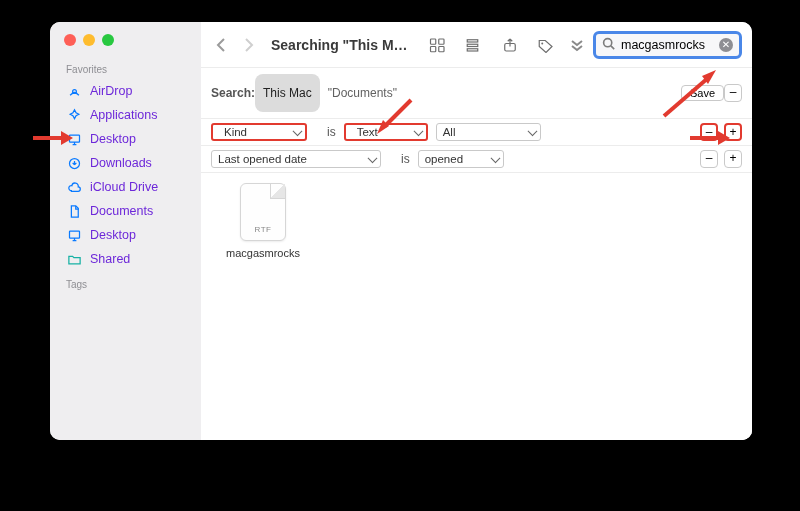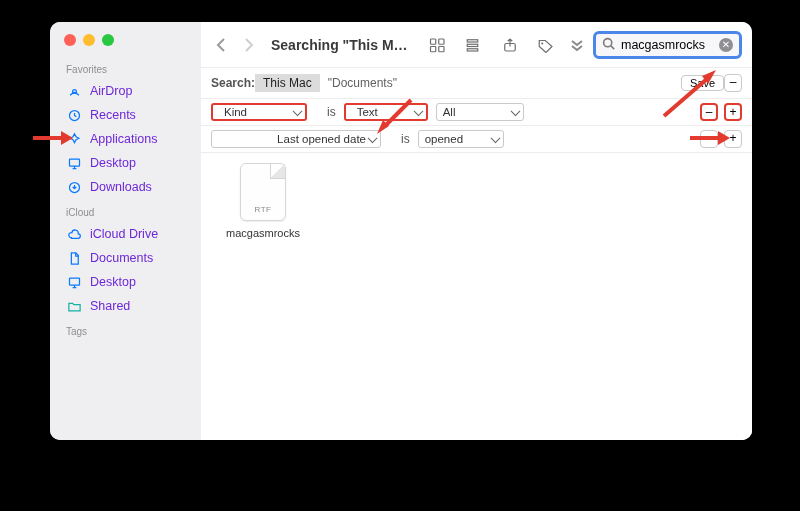--- a/index.html
+++ b/index.html
@@ -38,34 +38,34 @@
     border: 3px solid #4a87e8; border-radius: 6px; background: #f7f7f9;
     padding: 2px 6px; min-width: 128px;
   }
   .search-wrap .mag { color:#7c7c7c; }
   .search-wrap input { border:none; background:transparent; outline:none; font-size:12.5px; width: 92px; }
   .clear-x { width:14px; height:14px; border-radius:50%; background:#8e8e93; color:#fff; font-size:10px; display:flex; align-items:center; justify-content:center; }
   .more-chev { color:#8a8a8a; display:flex; align-items:center; }
   
   .searchrow { display:flex; align-items:center; padding: 6px 10px; font-size:12px; border-bottom:1px solid #ececec; }
   .searchrow .lbl { color:#555; font-weight:600; }
-  .scope { padding: 2px 8px; border-radius: 0; font-size:12px; }
+  .scope { padding: 12px 8px; border-radius: 8px; font-size:12px; }
   .scope.active { background:#dcdcdc; color:#222; }
   .scope.inactive { color:#626262; }
   .save-btn { margin-left:auto; font-size:11px; border:1px solid #c9c9c9; border-radius:4px; padding:1px 8px; background:#fff; }
   .sq-btn { width:18px; height:18px; border:1px solid #c9c9c9; border-radius:4px; font-size:12px; line-height:14px; text-align:center; background:#fff; }
   
   .crit { display:flex; align-items:center; gap:8px; padding:4px 10px; font-size:12px; border-bottom:1px solid #ececec; }
   .sel { height:18px; border:1px solid #c9c9c9; border-radius:3px; background:#fff; font-size:11.5px; padding: 0 14px 0 6px; position:relative; display:flex; align-items:center; color:#333; }
   .sel::after { content:""; position:absolute; right:4px; top:50%; width:6px; height:6px; transform: translateY(-60%) rotate(45deg); border-right:1px solid #666; border-bottom:1px solid #666; }
   .sel.red { border:2px solid #e23a2f;padding-left:11px; }
   .sel.w-kind { width: 96px; }
   .sel.w-text { width: 84px; }
-  .sel.w-all  { width: 88px; }
-  .sel.w-lod  { width: 170px; justify-content: flex-end; }
+  .sel.w-all  { width: 105px; }
+  .sel.w-lod  { width: 170px; }
   .sel.w-today{ width: 86px; }
   .is-lbl { color:#555;padding-left:12px; }
   .crit .spacer { flex:1; }
   .pm-group { display:flex; gap:6px; }
   .pm-group.red .sq-btn { border:2px solid #e23a2f; }
   
   .content { flex:1; background:#fff; position:relative; }
   .file { position:absolute; left:22px; top:10px; width:80px; text-align:center; }
   .doc-icon { width:46px; height:58px; margin:0 auto 6px; background:#fefefe; border:1px solid #d6d6d6; border-radius:6px; position:relative; box-shadow: 0 1px 2px rgba(0,0,0,0.08); }
   .doc-icon::before { content:""; position:absolute; top:0; right:0; width:14px; height:14px; background:linear-gradient(135deg, transparent 49%, #e6e6e6 50%); border-bottom:1px solid #d6d6d6; border-left:1px solid #d6d6d6; }
@@ -97,29 +97,20 @@
               <circle cx="12" cy="12" r="3" fill="none" stroke="currentColor" stroke-width="2"></circle>
               <path d="M5 18a9 9 0 0 1 14 0" fill="none" stroke="currentColor" stroke-width="2"></path>
               <path d="M8 15a5.5 5.5 0 0 1 8 0" fill="none" stroke="currentColor" stroke-width="2"></path>
             </svg>
           </span>
         <span class="lbl">AirDrop</span>
       </div>
       <div class="side-item">
         <span class="ico">
             <svg viewBox="0 0 24 24">
-              <circle cx="12" cy="12" r="8" fill="none" stroke="currentColor" stroke-width="2"></circle>
-              <path d="M12 8v4l3 2" fill="none" stroke="currentColor" stroke-width="2"></path>
-            </svg>
-          </span>
-        <span class="lbl">Recents</span>
-      </div>
-      <div class="side-item">
-        <span class="ico">
-            <svg viewBox="0 0 24 24">
               <path d="M12 3l2.5 4.5L19 10l-4.5 2.5L12 17l-2.5-4.5L5 10l4.5-2.5z" fill="none" stroke="currentColor" stroke-width="2"></path>
             </svg>
           </span>
         <span class="lbl">Applications</span>
       </div>
       <div class="side-item">
         <span class="ico">
             <svg viewBox="0 0 24 24">
               <rect x="4" y="5" width="16" height="11" rx="1" fill="none" stroke="currentColor" stroke-width="2"></rect>
               <path d="M9 20h6M12 16v4" stroke="currentColor" stroke-width="2"></path>
@@ -130,21 +121,20 @@
       <div class="side-item">
         <span class="ico">
             <svg viewBox="0 0 24 24">
               <circle cx="12" cy="12" r="8" fill="none" stroke="currentColor" stroke-width="2"></circle>
               <path d="M12 8v6m0 0l-3-3m3 3l3-3" fill="none" stroke="currentColor" stroke-width="2"></path>
             </svg>
           </span>
         <span class="lbl">Downloads</span>
       </div>
 
-      <div class="section-label">iCloud</div>
       <div class="side-item">
         <span class="ico">
             <svg viewBox="0 0 24 24">
               <path d="M7 17a4 4 0 1 1 .8-7.9A5 5 0 0 1 18 11a3.5 3.5 0 0 1-.5 7H7z" fill="none" stroke="currentColor" stroke-width="2"></path>
             </svg>
           </span>
         <span class="lbl">iCloud Drive</span>
       </div>
       <div class="side-item">
         <span class="ico">

